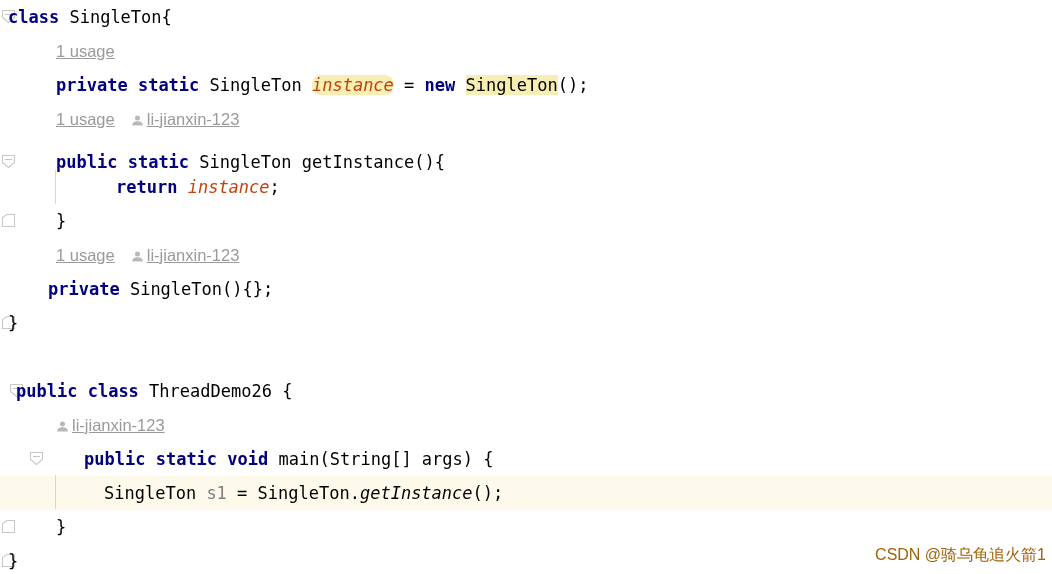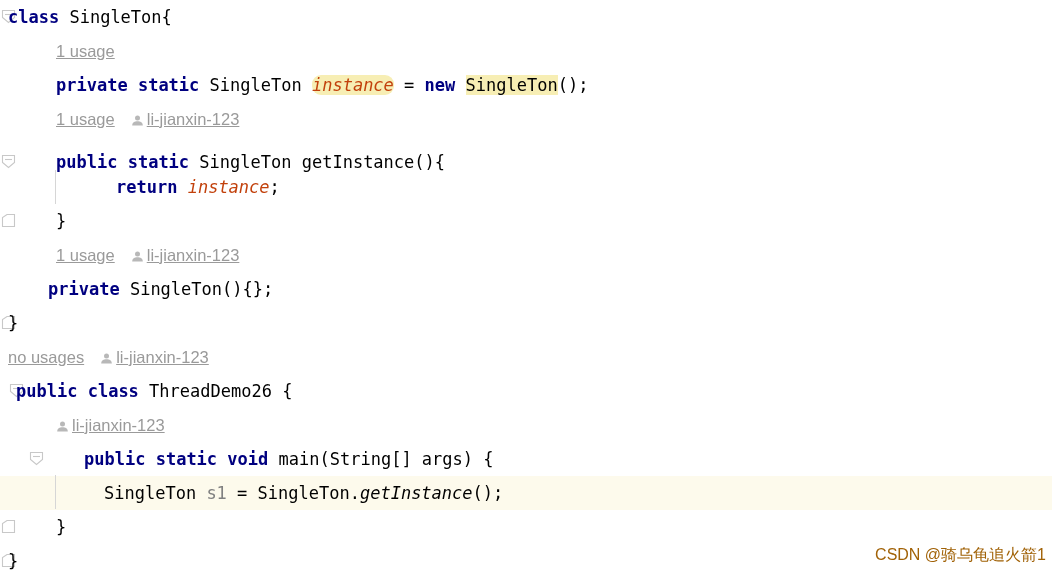--- a/index.html
+++ b/index.html
@@ -124,24 +124,21 @@
               <path d="M1.5 13.5 V4.5 L6 1.5 H13.5 V13.5 Z" fill="none" stroke="#c8c8c8" stroke-width="1.1"></path>
             </svg></div></div><div class="code" style="left: 56px;"><span class="">}</span></div></div>
       <div class="row" style="top: 238px;"><div class="gutter"></div><div class="hint" style="left: 56px;"><span>1 usage</span><span class="sep"></span><span class="avatar-icon"><svg width="13" height="13" viewBox="0 0 13 13">
               <circle cx="6.5" cy="4" r="2.5" fill="#b8b8b8"></circle>
               <path d="M1.2 11.5 C1.2 8.4 3.6 7.2 6.5 7.2 C9.4 7.2 11.8 8.4 11.8 11.5 Z" fill="#b8b8b8"></path>
             </svg></span><span>li-jianxin-123</span></div></div>
       <div class="row" style="top: 272px;"><div class="gutter"></div><div class="code" style="left: 48px;"><span class="kw">private</span><span class=""> </span><span class="ident">SingleTon</span><span class="">(){};</span></div></div>
       <div class="row" style="top: 306px;"><div class="gutter"><div class="fold"><svg width="15" height="15" viewBox="0 0 15 15">
               <path d="M1.5 13.5 V4.5 L6 1.5 H13.5 V13.5 Z" fill="none" stroke="#c8c8c8" stroke-width="1.1"></path>
             </svg></div></div><div class="code" style="left: 8px;"><span class="">}</span></div></div>
-      <div class="row" style="top: 340px;"><div class="gutter"></div><div class="hint" style="left: 8px;"><span>no usages</span><span class="sep"></span><span class="avatar-icon"><svg width="13" height="13" viewBox="0 0 13 13">
-              <circle cx="6.5" cy="4" r="2.5" fill="#b8b8b8"></circle>
-              <path d="M1.2 11.5 C1.2 8.4 3.6 7.2 6.5 7.2 C9.4 7.2 11.8 8.4 11.8 11.5 Z" fill="#b8b8b8"></path>
-            </svg></span><span>li-jianxin-123</span></div></div>
+      <div class="row" style="top: 340px;"><div class="gutter"></div></div>
       <div class="row" style="top: 374px; margin-left: 8px;"><div class="gutter"><div class="fold"><svg width="15" height="15" viewBox="0 0 15 15">
               <path d="M1.5 1.5 H13.5 V8.5 L7.5 13.5 L1.5 8.5 Z" fill="none" stroke="#c8c8c8" stroke-width="1.1"></path>
               <path d="M4 5.5 H11" stroke="#c8c8c8" stroke-width="1.1"></path>
             </svg></div></div><div class="code" style="left: 8px;"><span class="kw">public</span><span class=""> </span><span class="kw">class</span><span class=""> </span><span class="ident">ThreadDemo26</span><span class=""> {</span></div></div>
       <div class="row" style="top: 408px;"><div class="gutter"></div><div class="hint" style="left: 56px;"><span class="avatar-icon"><svg width="13" height="13" viewBox="0 0 13 13">
               <circle cx="6.5" cy="4" r="2.5" fill="#b8b8b8"></circle>
               <path d="M1.2 11.5 C1.2 8.4 3.6 7.2 6.5 7.2 C9.4 7.2 11.8 8.4 11.8 11.5 Z" fill="#b8b8b8"></path>
             </svg></span><span>li-jianxin-123</span></div></div>
       <div class="row" style="top: 442px; margin-left: 28px;"><div class="gutter"><div class="fold"><svg width="15" height="15" viewBox="0 0 15 15">
               <path d="M1.5 1.5 H13.5 V8.5 L7.5 13.5 L1.5 8.5 Z" fill="none" stroke="#c8c8c8" stroke-width="1.1"></path>

